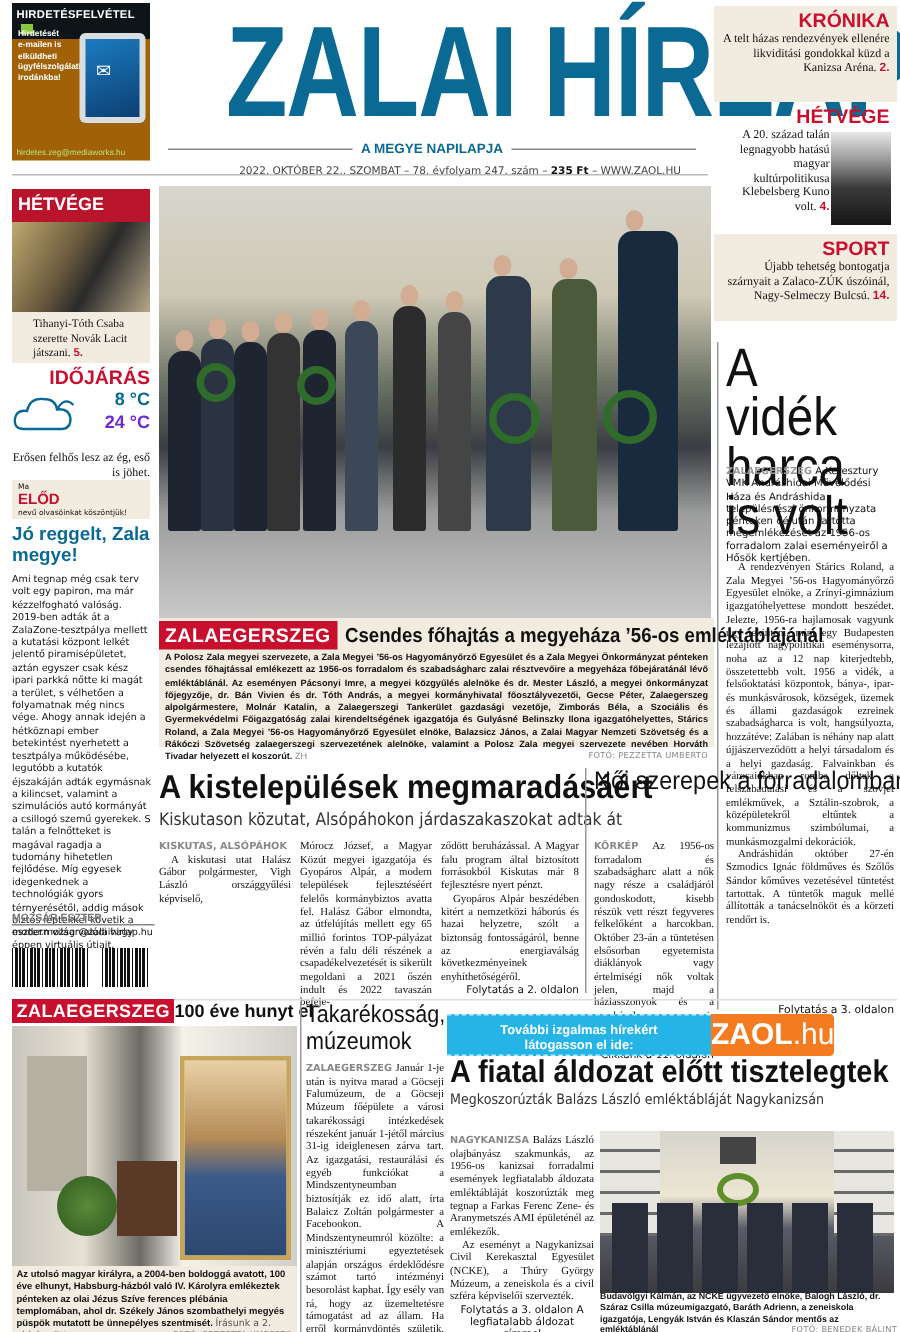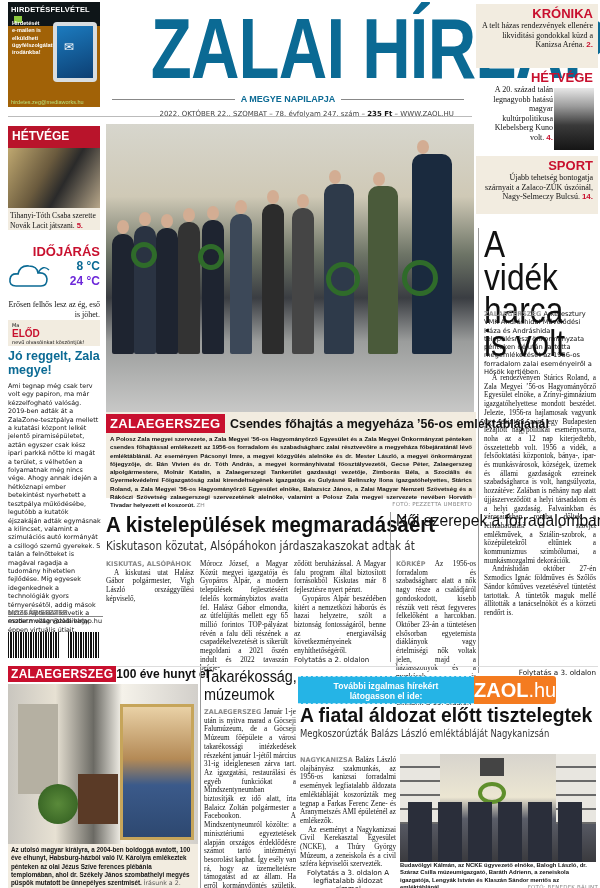--- a/index.html
+++ b/index.html
@@ -25,21 +25,21 @@
 #dateline b{color:#111}
 #mastrule{left:8px;top:116px;width:464px;height:1px;background:#bbb}
 
 .tz{width:122px;padding:3px 5px 4px 5px}
 .tz h3{font:bold 13px "Liberation Sans",sans-serif;color:#c8102e;text-align:right;line-height:14px}
 .tz p{font-size:8px;line-height:9.5px;text-align:right}
 .pg{color:#c8102e;font-weight:bold;font-family:"Liberation Sans",sans-serif}
 
 #lhet{left:8px;top:126px;width:92px;height:22px;background:#b9142b;color:#fff;font:bold 12px "Liberation Sans",sans-serif;padding:3px 4px}
 #lphoto{left:8px;top:148px;width:92px;height:60px;background:linear-gradient(120deg,#bfa870,#6b5b3e 40%,#2a2a2a 60%,#b8a78a)}
-#lcap{left:8px;top:208px;width:92px;height:22px;padding:3px 2px;font-size:7.6px;line-height:9.5px}
+#lcap{left:8px;top:208px;width:92px;height:34px;padding:3px 14px;font-size:7.6px;line-height:9.5px}
 #weather{left:8px;top:244px;width:92px;height:60px}
 #weather .t1{position:absolute;right:0;top:0;font:bold 13px "Liberation Sans",sans-serif;color:#c8102e}
 #weather .t2{position:absolute;right:0;top:15px;font:bold 12px "Liberation Sans",sans-serif;color:#0b6a94}
 #weather .t3{position:absolute;right:0;top:30px;font:bold 12px "Liberation Sans",sans-serif;color:#6d28d9}
 #weather svg{position:absolute;left:0;top:14px}
 #wdesc{left:8px;top:300px;width:92px;font-size:8px;line-height:10px;text-align:right}
 #nameday{left:8px;top:320px;width:92px;height:26px;padding:2px 4px}
 #nameday .sm{font:5px "DejaVu Sans",sans-serif}
 #nameday .nm{font:bold 10px "Liberation Sans",sans-serif;color:#c8102e}
 #nameday .tx{font:5px "DejaVu Sans",sans-serif;display:block}
@@ -68,21 +68,21 @@
 #rbody{left:484px;top:374px;width:112px;font:7.2px "Liberation Serif",serif;line-height:8.7px;text-align:justify}
 #rbody p{text-indent:8px}
 #rcont{left:484px;top:668px;width:112px;font:7.2px "DejaVu Sans",sans-serif;text-align:right}
 #rvline{left:478px;top:228px;width:1px;height:445px;background:#999}
 
 #khead{left:106px;top:512px;width:290px;font:bold 22px "Liberation Sans",sans-serif;transform:scaleX(.93);transform-origin:left;white-space:nowrap}
 #ksub{left:106px;top:539px;width:290px;font:11.5px "DejaVu Sans",sans-serif;color:#333;transform:scaleX(.9);transform-origin:left;white-space:nowrap}
 .col{font:7.2px "Liberation Serif",serif;line-height:8.7px;text-align:justify}
 .col p{text-indent:8px}
 .loc{font:bold 6.5px "DejaVu Sans",sans-serif;color:#888}
-.cont{font:7px "DejaVu Sans",sans-serif}
+.cont{text-align:right;font:7px "DejaVu Sans",sans-serif}
 
 #nvline{left:390px;top:512px;width:1px;height:150px;background:#999}
 #nhead{left:396px;top:512px;width:82px;font:17px "Liberation Sans",sans-serif;line-height:18px;transform:scaleX(.92);transform-origin:left;white-space:nowrap}
 
 #botrule{left:8px;top:666px;width:590px;height:1px;background:#ddd}
 #bhead{left:8px;top:665px;width:190px;height:18px;display:flex;align-items:center}
 #bhead .redtag{font-size:12px;padding:1px 3px}
 #bhead .t{font:bold 12px "Liberation Sans",sans-serif;margin-left:0;white-space:nowrap}
 #bphoto{left:8px;top:684px;width:190px;height:160px;background:linear-gradient(90deg,#c9c6bf 0%,#e7e1d3 25%,#6b6a64 45%,#f5f2ea 60%,#d2cfca 100%);overflow:hidden}
 #portrait{position:absolute;left:112px;top:20px;width:74px;height:136px;background:linear-gradient(180deg,#e9d1a6,#b48a56 40%,#3b5a8a 60%,#2d4870);border:3px solid #c6a55a}

